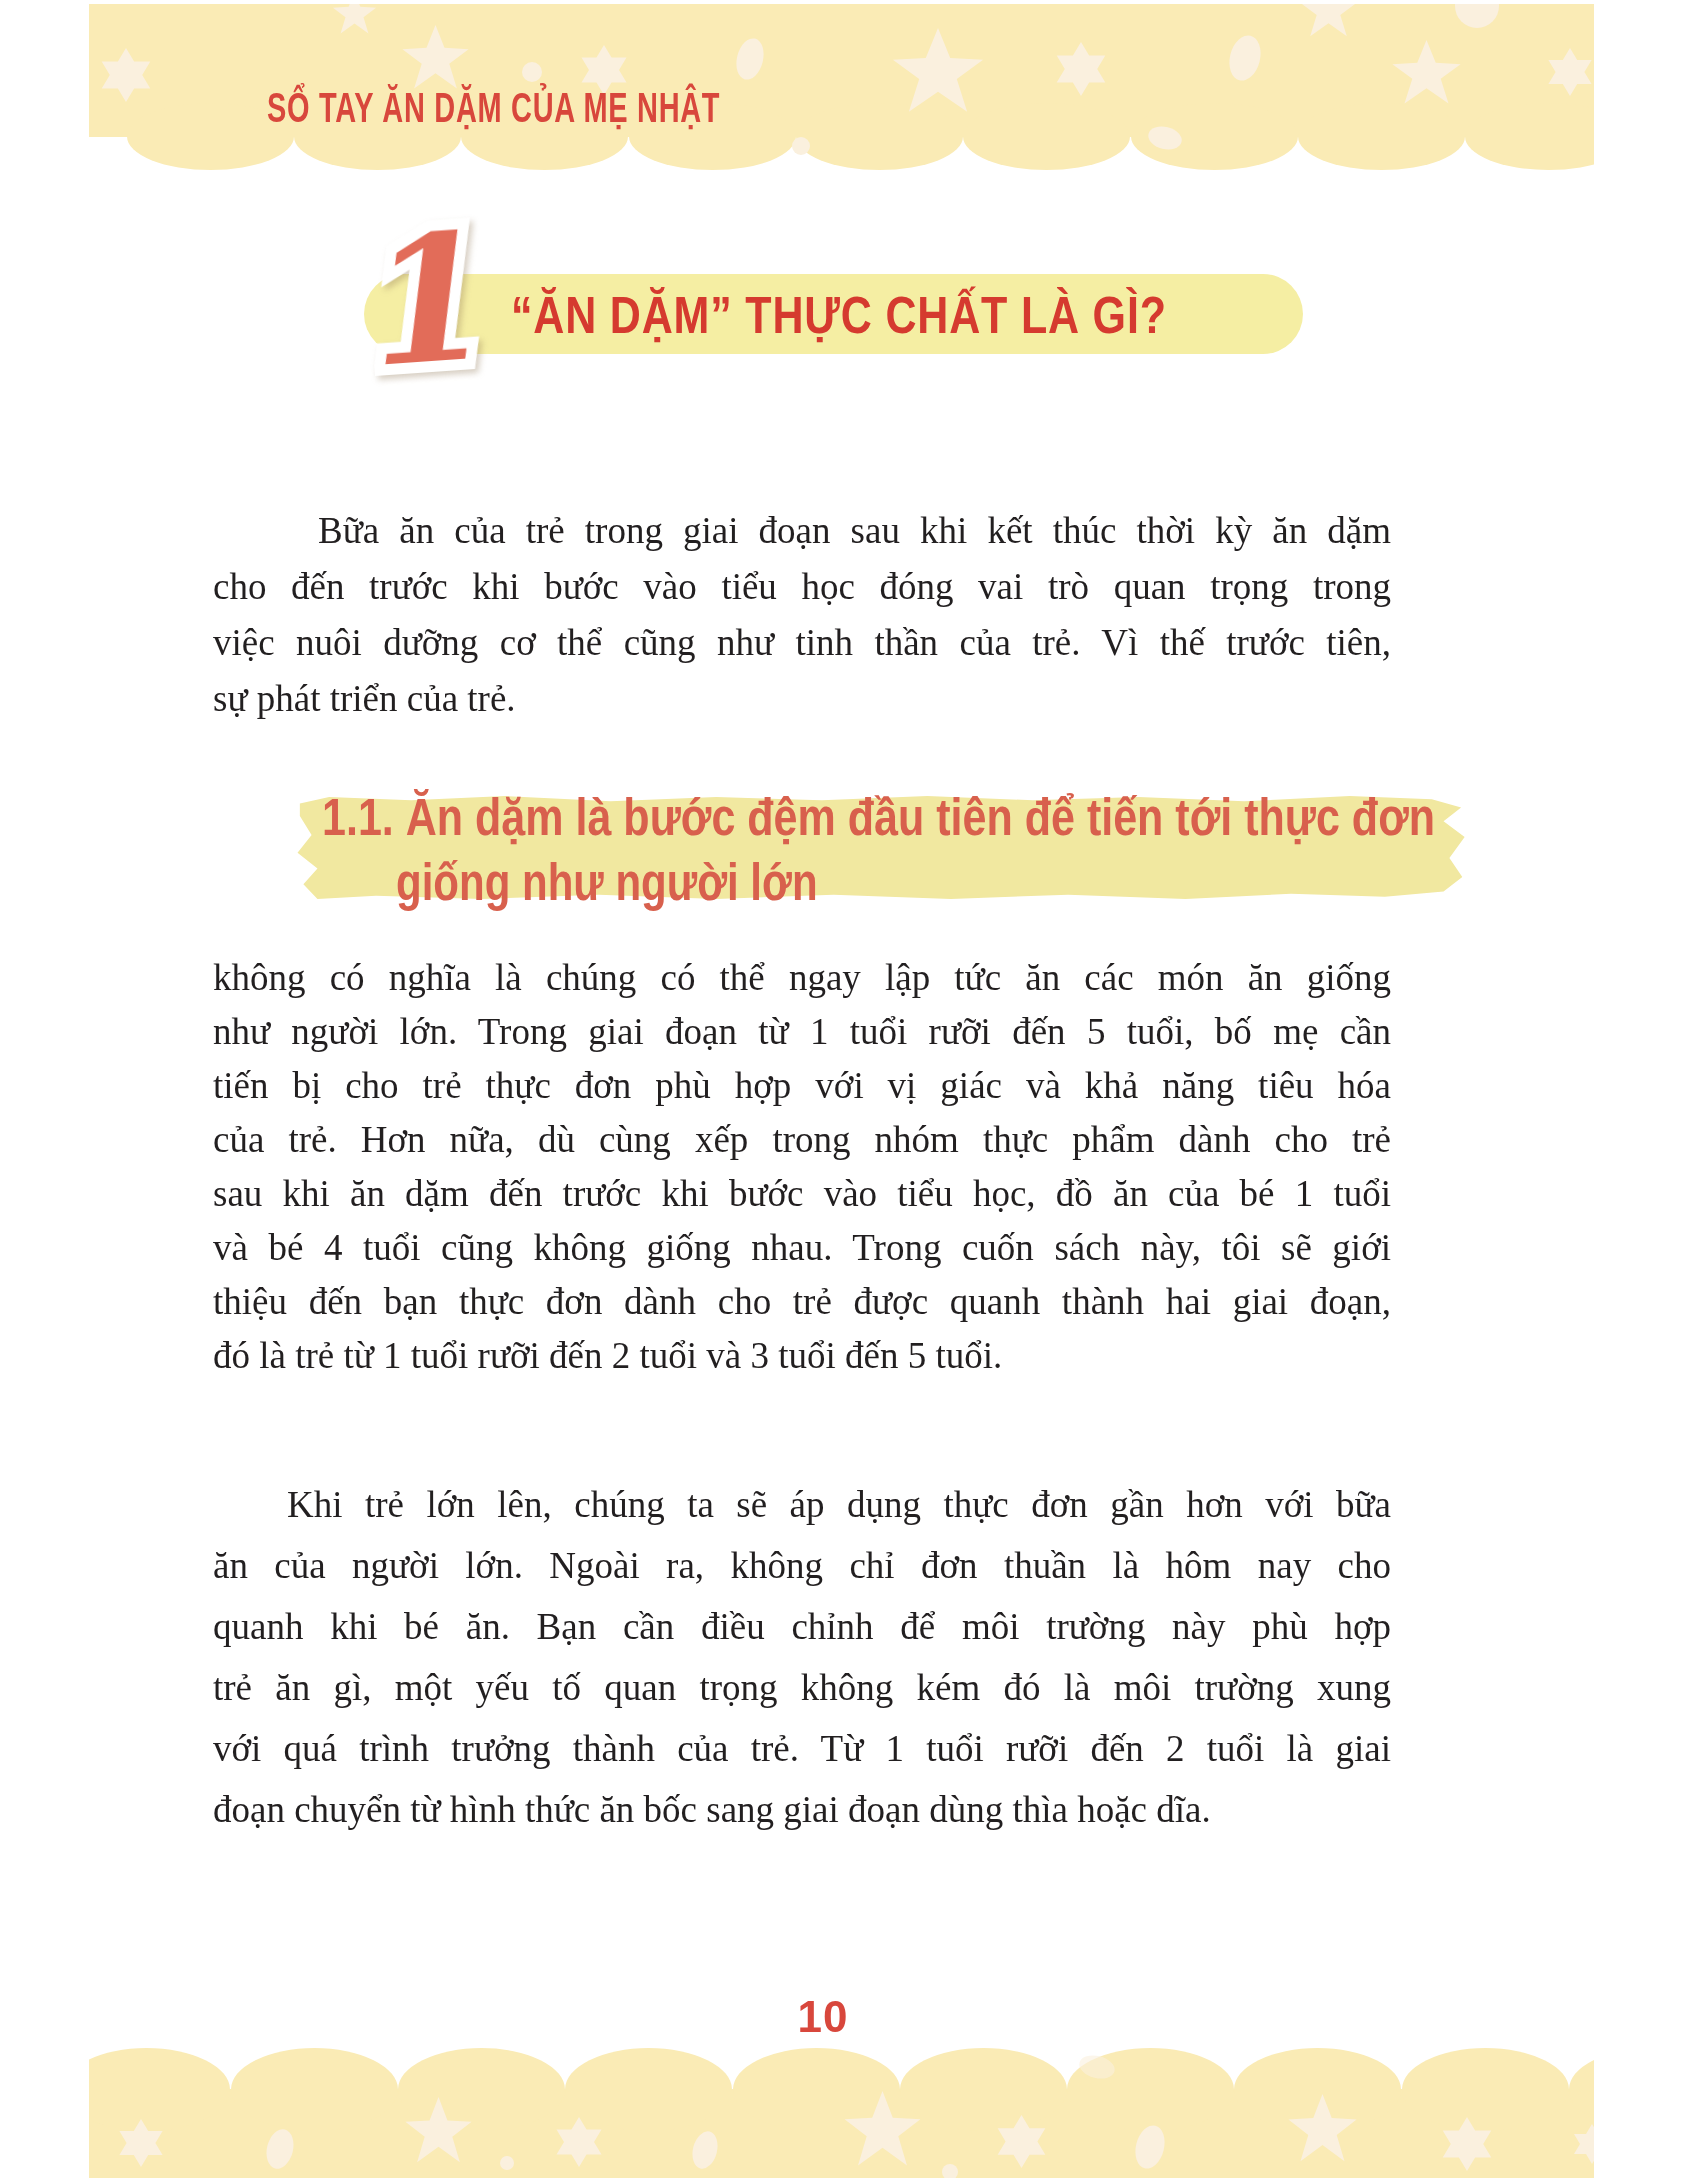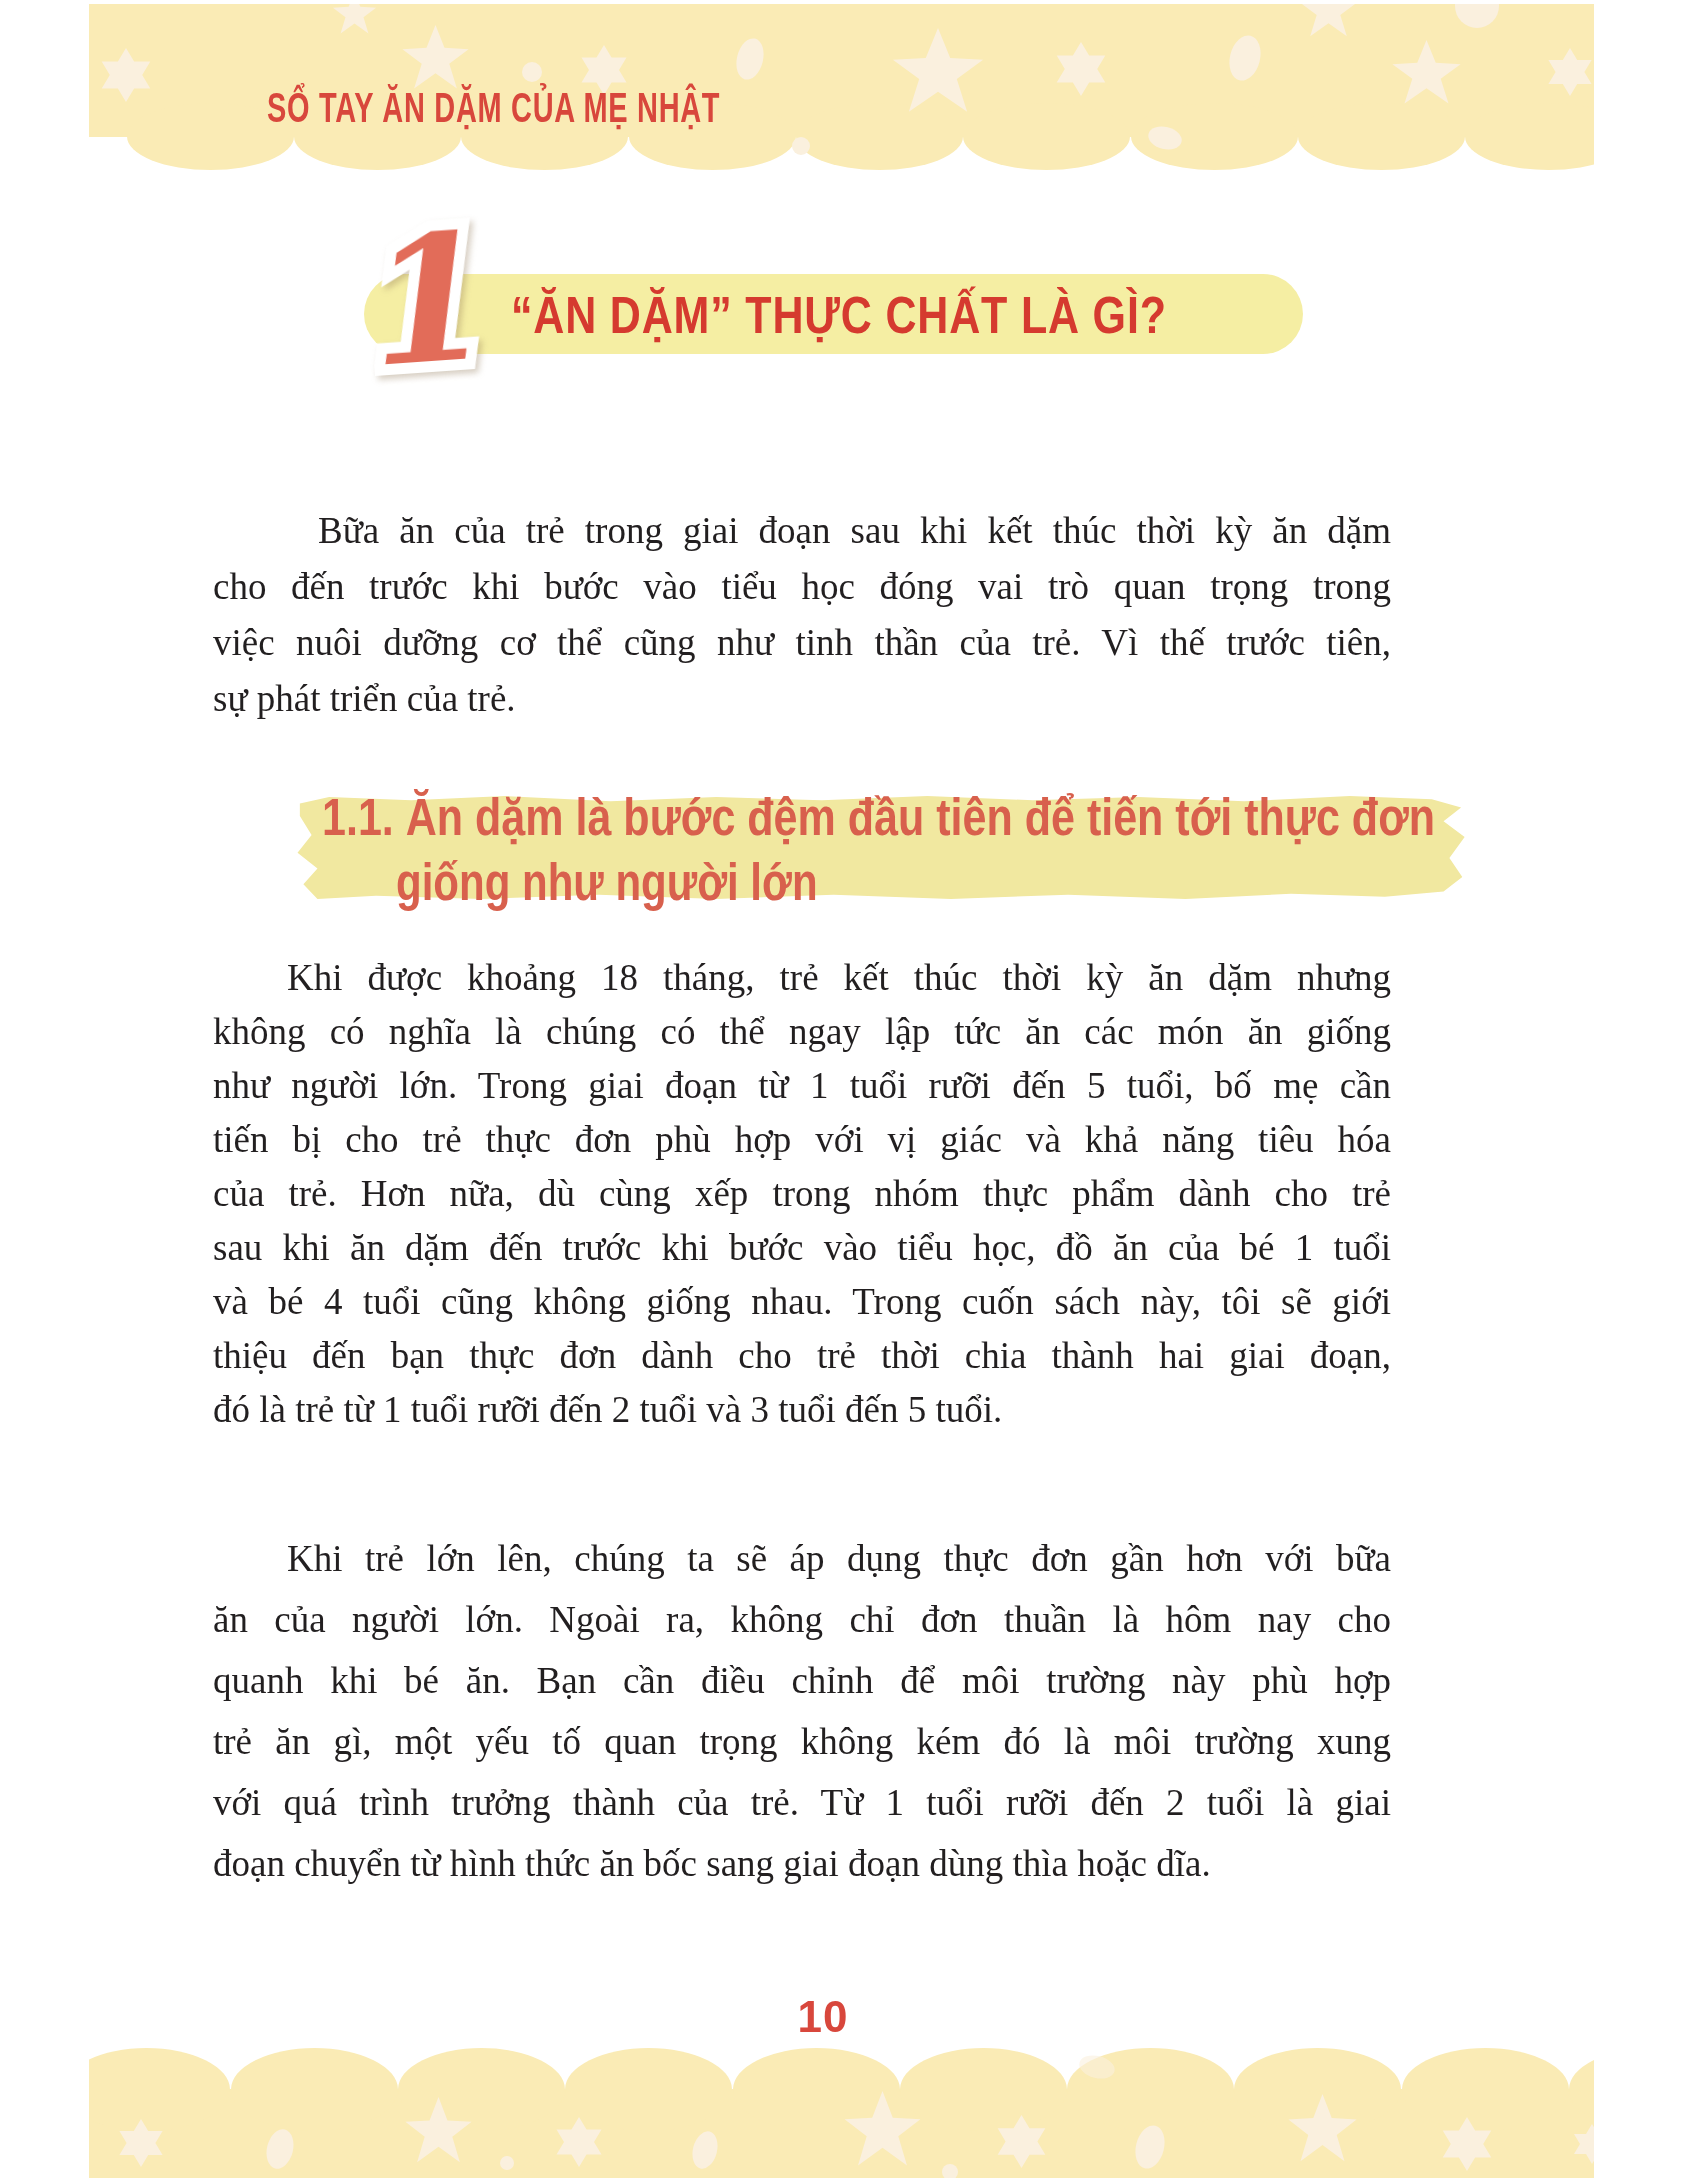--- a/index.html
+++ b/index.html
@@ -148,28 +148,27 @@
     <div class="section-hl"></div>
     <div class="section-line l1">
       <span style="transform: scaleX(0.843866);">1.1. Ăn dặm là bước đệm đầu tiên để tiến tới thực đơn</span>
     </div>
     <div class="section-line l2">
       <span style="transform: scaleX(0.823755);">giống như người lớn</span>
     </div>
   </div>
 
   <div class="paragraph para-1">
-      <div class="line first">Khi được khoảng 18 tháng, trẻ kết thúc thời kỳ ăn dặm nhưng</div>
       <div class="line">không có nghĩa là chúng có thể ngay lập tức ăn các món ăn giống</div>
       <div class="line">như người lớn. Trong giai đoạn từ 1 tuổi rưỡi đến 5 tuổi, bố mẹ cần</div>
       <div class="line">tiến bị cho trẻ thực đơn phù hợp với vị giác và khả năng tiêu hóa</div>
       <div class="line">của trẻ. Hơn nữa, dù cùng xếp trong nhóm thực phẩm dành cho trẻ</div>
       <div class="line">sau khi ăn dặm đến trước khi bước vào tiểu học, đồ ăn của bé 1 tuổi</div>
       <div class="line">và bé 4 tuổi cũng không giống nhau. Trong cuốn sách này, tôi sẽ giới</div>
-      <div class="line">thiệu đến bạn thực đơn dành cho trẻ thời chia thành hai giai đoạn,</div>
+      <div class="line">thiệu đến bạn thực đơn dành cho trẻ được quanh thành hai giai đoạn,</div>
       <div class="line plast">đó là trẻ từ 1 tuổi rưỡi đến 2 tuổi và 3 tuổi đến 5 tuổi.</div>
     </div>
 
   <div class="paragraph para-2">
       <div class="line first">Khi trẻ lớn lên, chúng ta sẽ áp dụng thực đơn gần hơn với bữa</div>
       <div class="line">ăn của người lớn. Ngoài ra, không chỉ đơn thuần là hôm nay cho</div>
       <div class="line">quanh khi bé ăn. Bạn cần điều chỉnh để môi trường này phù hợp</div>
       <div class="line">trẻ ăn gì, một yếu tố quan trọng không kém đó là môi trường xung</div>
       <div class="line">với quá trình trưởng thành của trẻ. Từ 1 tuổi rưỡi đến 2 tuổi là giai</div>
       <div class="line plast">đoạn chuyển từ hình thức ăn bốc sang giai đoạn dùng thìa hoặc dĩa.</div>

